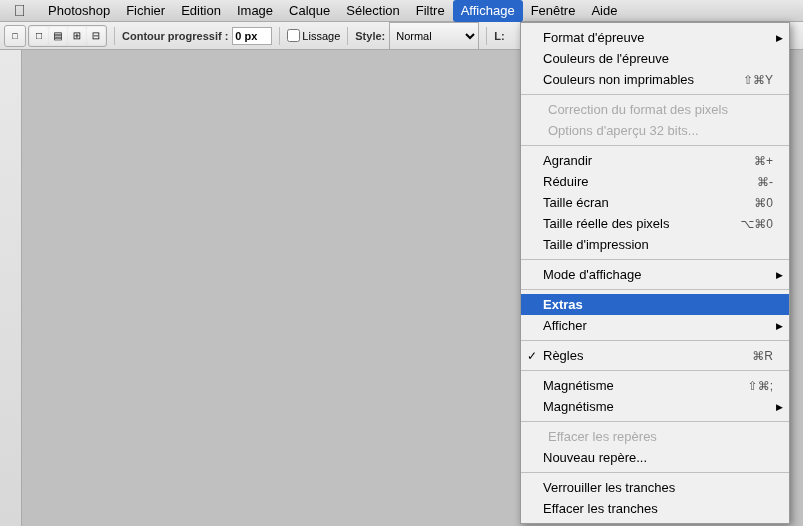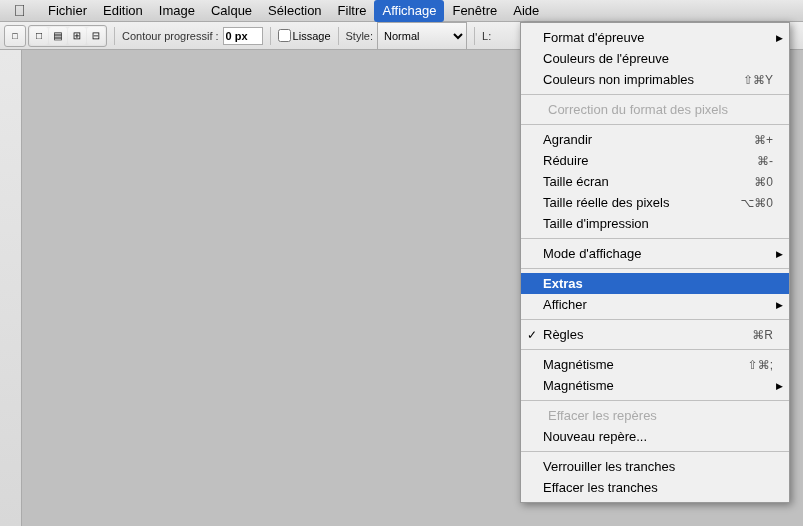--- a/index.html
+++ b/index.html
@@ -86,20 +86,21 @@
       width: 1px;
       height: 18px;
       background: #bbb;
       margin: 0 3px;
     }
 
     .toolbar-label {
       font-size: 11px;
       color: #333;
       white-space: nowrap;
+      font-weight: bold;
     }
 
     .toolbar-input {
       width: 40px;
       height: 18px;
       border: 1px solid #aaa;
       background: white;
       font-size: 11px;
       padding: 0 2px;
       font-weight: bold;
@@ -200,20 +201,21 @@
       font-size: 9px;
       position: absolute;
       right: 6px;
     }
   </style>
 </head>
 <body>
 
 <div id="menubar">
   <div class="apple-logo"></div>
+  <div class="menu-item">Photoshop</div>
   <div class="menu-item">Fichier</div>
   <div class="menu-item">Edition</div>
   <div class="menu-item">Image</div>
   <div class="menu-item">Calque</div>
   <div class="menu-item">Sélection</div>
   <div class="menu-item">Filtre</div>
   <div class="menu-item active">Affichage</div>
   <div class="menu-item">Fenêtre</div>
   <div class="menu-item">Aide</div>
 </div>
@@ -258,20 +260,23 @@
       <span>Couleurs de l'épreuve</span>
     </div>
     <div class="dd-item">
       <span>Couleurs non imprimables</span>
       <span class="dd-shortcut">⇧⌘Y</span>
     </div>
     <div class="dd-separator"></div>
     <div class="dd-item disabled">
       <span>Correction du format des pixels</span>
     </div>
+    <div class="dd-item disabled">
+      <span>Options d'aperçu 32 bits...</span>
+    </div>
     <div class="dd-separator"></div>
     <div class="dd-item">
       <span>Agrandir</span>
       <span class="dd-shortcut">⌘+</span>
     </div>
     <div class="dd-item">
       <span>Réduire</span>
       <span class="dd-shortcut">⌘-</span>
     </div>
     <div class="dd-item">

